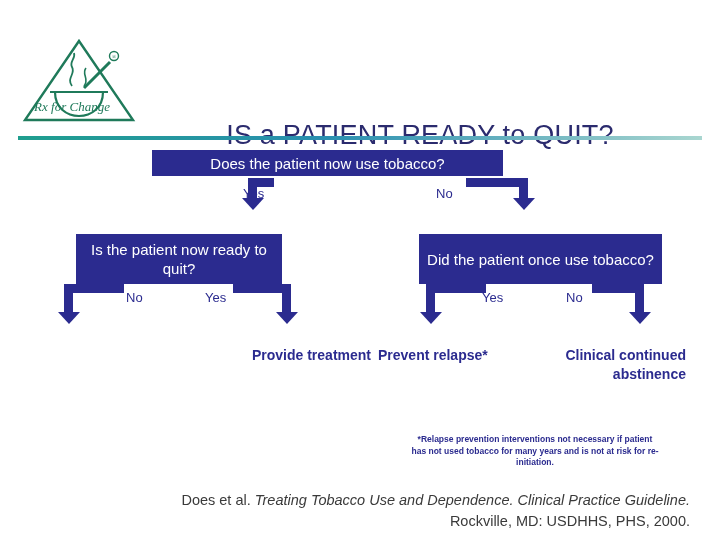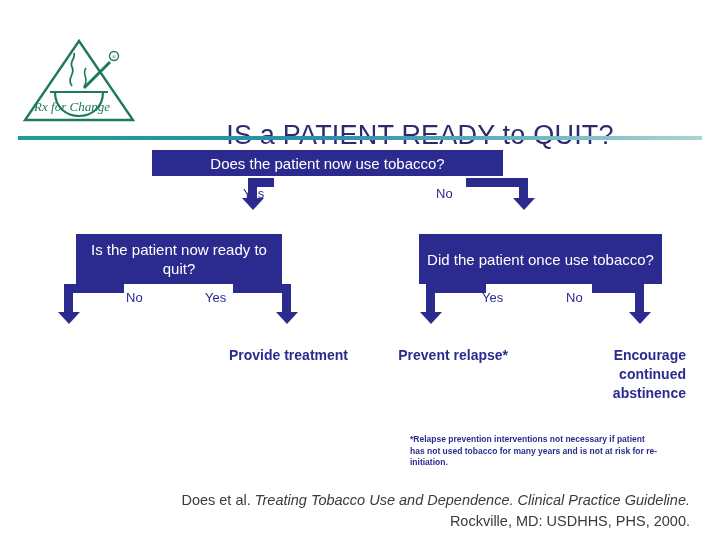--- a/index.html
+++ b/index.html
@@ -123,32 +123,32 @@
 
   
   .outcome {
     position: absolute;
     color: #2b2b8f;
     font-size: 14px;
     font-weight: bold;
     line-height: 19px;
   }
   .out-promote { left: 20px; top: 346px; width: 130px; text-align: left; }
-  .out-provide { left: 206px; top: 346px; width: 165px; text-align: center; }
+  .out-provide { left: 206px; top: 346px; width: 165px; text-align: right; }
   .out-fivea   { left: 206px; top: 400px; width: 165px; text-align: center; }
-  .out-prevent { left: 378px; top: 346px; width: 130px; text-align: right; }
+  .out-prevent { left: 378px; top: 346px; width: 130px; text-align: left; }
   .out-encourage { left: 560px; top: 346px; width: 126px; text-align: right; }
 
   
   .footnote {
     position: absolute;
     left: 410px;
     top: 434px;
     width: 250px;
-    text-align: left;
+    text-align: center;
     color: #2b2b8f;
     font-size: 8.5px;
     line-height: 11.5px;
     font-weight: bold;
   }
 
   
   .citation {
     position: absolute;
     left: 90px;
@@ -239,21 +239,21 @@
     <div class="h" style="left:0px; width:52px;"></div>
     <div class="v" style="left:43px; top:0px; height:30px;"></div>
     <div class="head" style="left:36.5px; top:28px;"></div>
   </div>
 
   <div class="lbl lbl-yes3">Yes</div>
   <div class="lbl lbl-no3">No</div>
 
   <div class="outcome out-provide">Provide treatment</div>
   <div class="outcome out-prevent">Prevent relapse*</div>
-  <div class="outcome out-encourage">Encourage continued abstinence</div>
+  <div class="outcome out-encourage">Clinical continued abstinence</div>
 
   <div class="footnote">*Relapse prevention interventions not necessary if patient has not used tobacco for many years and is not at risk for re-initiation.</div>
 
   <div class="citation">
     <span>Does et al. </span><em>Treating Tobacco Use and Dependence. Clinical Practice Guideline.</em><br>
     <span>Rockville, MD: USDHHS, PHS, 2000.</span>
   </div>
 
 </div>
 

